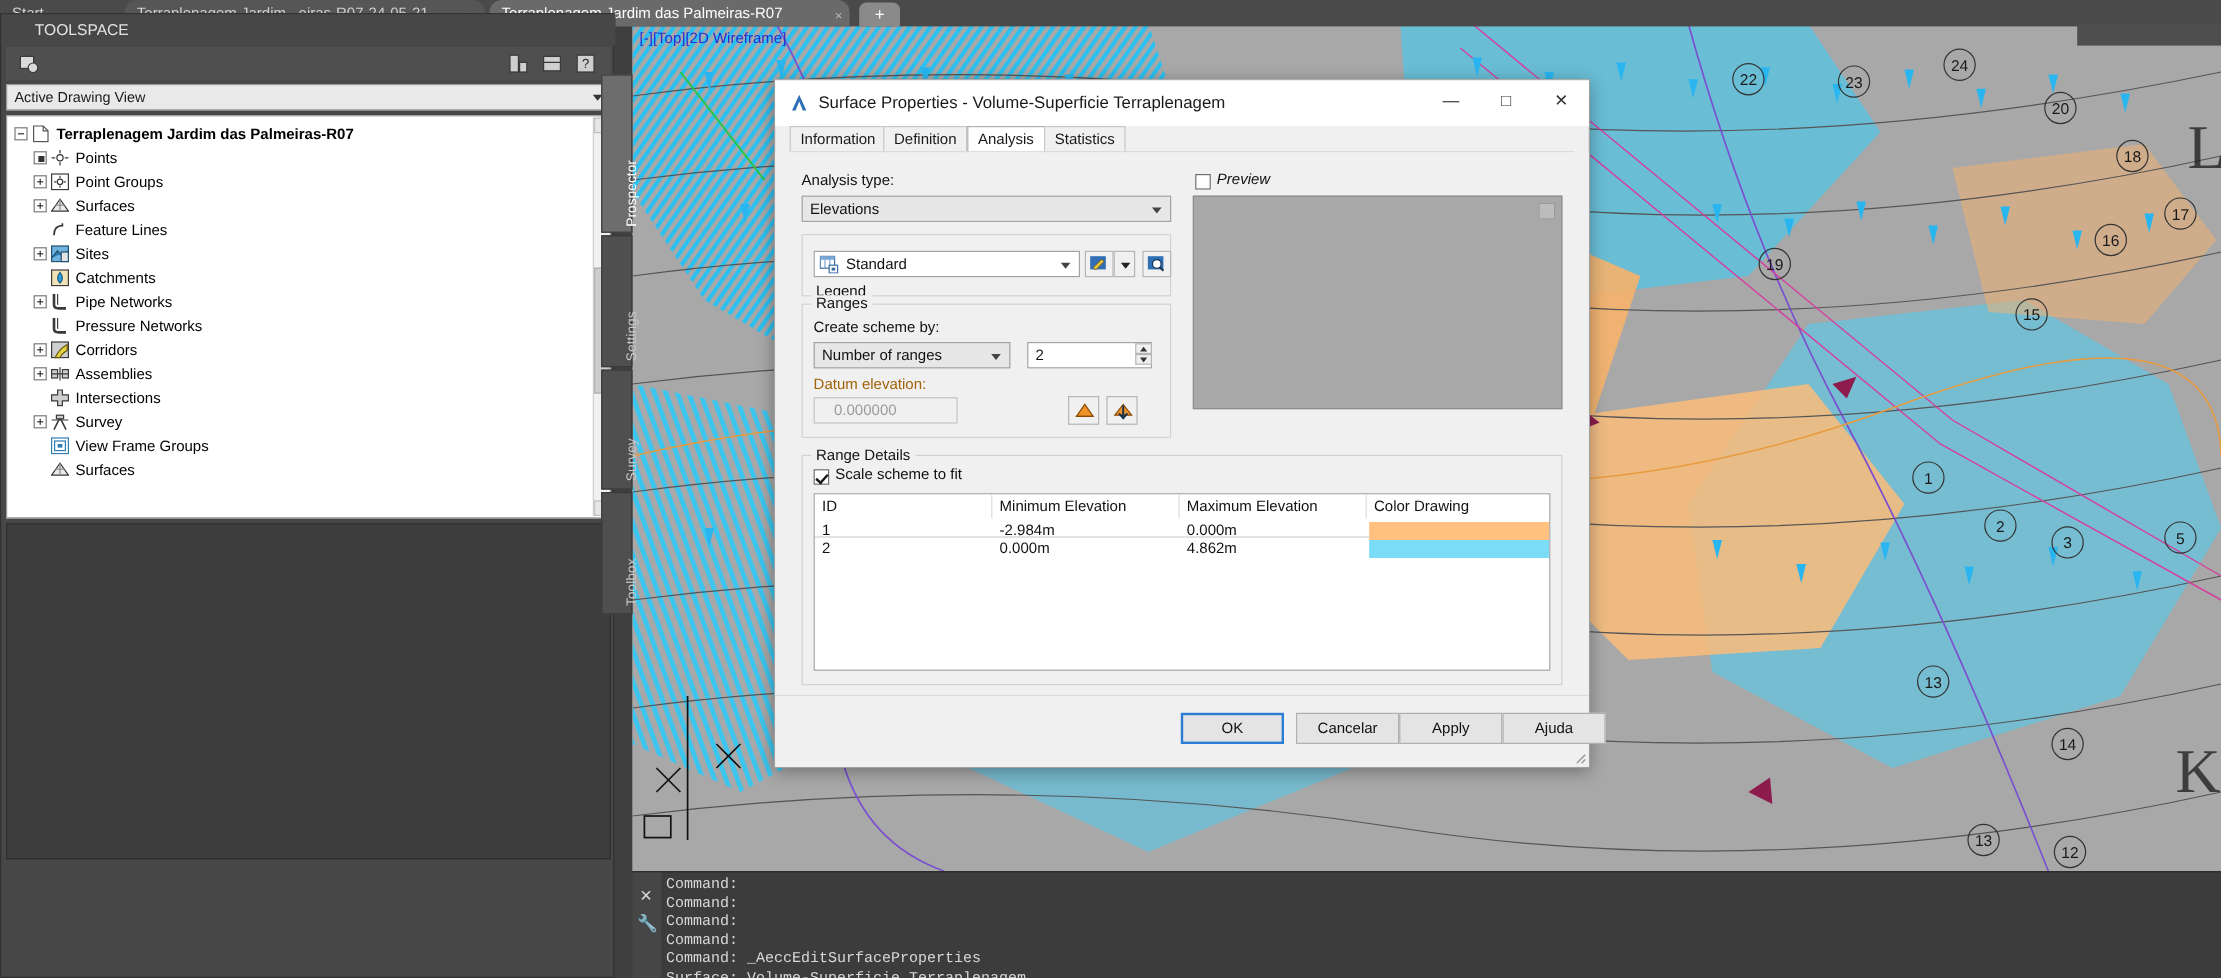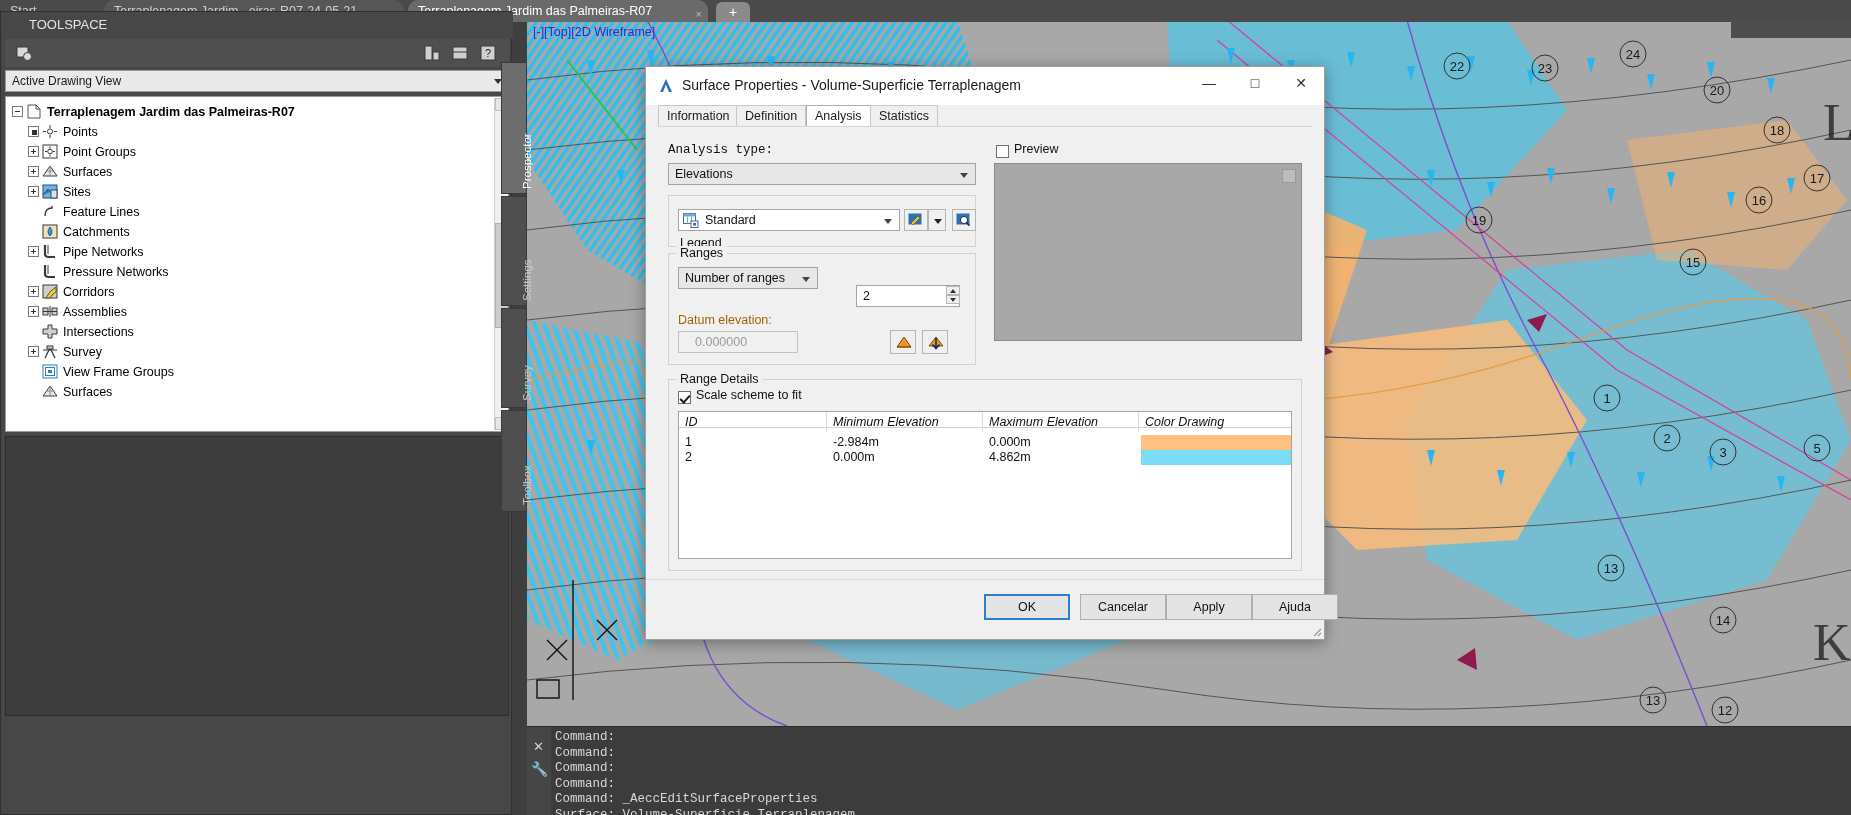--- a/index.html
+++ b/index.html
@@ -263,22 +263,22 @@
     position: absolute; right: 1px; width: 14px; height: 9px;
     background: #f0f0f0; border: 1px solid #b6b6b6;
   }
 
   
   .rt {
     position: absolute; background: #ffffff; border: 1px solid #a4a4a4;
     overflow: hidden;
   }
   .rt-head {
-    position: absolute; left: 0; top: 0; right: 0; height: 16px;
-    background: #ffffff; border-bottom: 1px solid #d0d0d0; font-style: italic;
+    position: absolute; left: 0; top: 0; right: 0; height: 36px;
+    background: #ffffff; border-bottom: 1px solid #d0d0d0;
   }
   .rt-th {
     position: absolute; top: 0; height: 20px; line-height: 20px;
     font-size: 12.5px; color: #111; padding-left: 6px;
     border-right: 1px solid #dcdcdc; white-space: nowrap; overflow: hidden;
   }
   .rt-row { position: absolute; left: 0; right: 0; height: 15px; }
   .rt-td {
     position: absolute; top: 0; height: 15px; line-height: 15px;
     font-size: 12.5px; color: #111; padding-left: 6px; white-space: nowrap;
@@ -532,28 +532,28 @@
               </svg></span><span class="tw-label">Points</span></div>
           <div class="tree-row" style="padding-left: 16px;"><span class="tw-expander plus"></span><span class="tw-icon"><svg viewBox="0 0 16 15">
                 <rect x="1" y="1" width="14" height="13" fill="none" stroke="#3a3a3a"></rect>
                 <circle cx="8" cy="7.5" r="2.3" fill="none" stroke="#3a3a3a"></circle>
                 <path d="M8 2.5 v2 M8 10.5 v2 M3 7.5 h2 M11 7.5 h2" stroke="#3a3a3a"></path>
               </svg></span><span class="tw-label">Point Groups</span></div>
           <div class="tree-row" style="padding-left: 16px;"><span class="tw-expander plus"></span><span class="tw-icon"><svg viewBox="0 0 16 15">
                 <path d="M8 2 L15 12 L1 12 Z" fill="#e9e9e9" stroke="#3a3a3a"></path>
                 <path d="M8 2 L8 12 M4 7 L12 7" stroke="#8a8a8a"></path>
               </svg></span><span class="tw-label">Surfaces</span></div>
+          <div class="tree-row" style="padding-left: 16px;"><span class="tw-spacer"></span><span class="tw-icon"><svg viewBox="0 0 16 15">
+                <path d="M3 12 Q3 4 10 4 L10 2" fill="none" stroke="#3a3a3a" stroke-width="1.4"></path>
+              </svg></span><span class="tw-label">Feature Lines</span></div>
           <div class="tree-row" style="padding-left: 16px;"><span class="tw-expander plus"></span><span class="tw-icon"><svg viewBox="0 0 16 15">
                 <rect x="1" y="1" width="14" height="13" fill="#6fb3e0" stroke="#24506f"></rect>
                 <path d="M1 11 L6 5 L10 10 L15 5" fill="#2f7fb5" stroke="#24506f"></path>
                 <rect x="9" y="6" width="6" height="8" fill="#e2e2e2" stroke="#24506f"></rect>
               </svg></span><span class="tw-label">Sites</span></div>
-          <div class="tree-row" style="padding-left: 16px;"><span class="tw-spacer"></span><span class="tw-icon"><svg viewBox="0 0 16 15">
-                <path d="M3 12 Q3 4 10 4 L10 2" fill="none" stroke="#3a3a3a" stroke-width="1.4"></path>
-              </svg></span><span class="tw-label">Feature Lines</span></div>
           <div class="tree-row" style="padding-left: 16px;"><span class="tw-spacer"></span><span class="tw-icon"><svg viewBox="0 0 16 15">
                 <rect x="1" y="1" width="14" height="13" fill="#f2e2b8" stroke="#3a3a3a"></rect>
                 <path d="M8 3 Q12 8 8 12 Q4 8 8 3 Z" fill="#2f9fe0" stroke="#1d5f85"></path>
               </svg></span><span class="tw-label">Catchments</span></div>
           <div class="tree-row" style="padding-left: 16px;"><span class="tw-expander plus"></span><span class="tw-icon"><svg viewBox="0 0 16 15">
                 <path d="M3 1 v9 q0 3 4 3 h6" fill="none" stroke="#3a3a3a" stroke-width="2.2"></path>
                 <path d="M6 1 v9" stroke="#3a3a3a" stroke-width="1"></path>
               </svg></span><span class="tw-label">Pipe Networks</span></div>
           <div class="tree-row" style="padding-left: 16px;"><span class="tw-spacer"></span><span class="tw-icon"><svg viewBox="0 0 16 15">
                 <path d="M3 1 v9 q0 3 4 3 h6" fill="none" stroke="#3a3a3a" stroke-width="2.2"></path>
@@ -624,28 +624,28 @@
     <div class="dlg-tabs">
       <div class="dtab" style="left:0;">Information</div>
       <div class="dtab" style="left:78px;">Definition</div>
       <div class="dtab active" style="left:148px;">Analysis</div>
       <div class="dtab" style="left:212px;">Statistics</div>
     </div>
     <div class="dlg-tabline"></div>
 
     <div class="dlg-body">
 
-      <div class="lbl" style="left:22px;top:16px;font-family:Liberation Mono, monospace;">Analysis type:</div>
+      <div class="lbl" style="left:22px;top:16px;">Analysis type:</div>
       <div class="combo gray" style="left:22px;top:36px;width:308px;height:22px;">
         <span>Elevations</span>
         <span class="ar"></span>
       </div>
 
       <div class="chk" style="left:350px;top:18px;"></div>
-      <div class="lbl" style="left:368px;top:15px;">Preview</div>
+      <div class="lbl" style="left:368px;top:15px;font-style:italic;">Preview</div>
       <div class="preview-pane" style="left:348px;top:36px;width:308px;height:178px;">
         <div class="preview-handle"></div>
       </div>
 
       <div class="groupbox" style="left:22px;top:68px;width:308px;height:52px;"></div>
       <div class="grouplabel" style="left:30px;top:61px;margin-top:48px;">Legend</div>
       <div class="combo" style="left:32px;top:82px;width:222px;height:22px;padding-left:26px;">
         <svg style="position:absolute;left:4px;top:3px;width:16px;height:15px;" viewBox="0 0 16 15">
           <rect x="0.5" y="0.5" width="12" height="10" fill="#fff" stroke="#3a6ea5"></rect>
           <rect x="0.5" y="0.5" width="12" height="3" fill="#7aa7d4"></rect>
@@ -670,21 +670,21 @@
         <svg style="position:absolute;left:3px;top:3px;width:16px;height:15px;" viewBox="0 0 16 15">
           <rect x="0.5" y="0.5" width="13" height="11" fill="#2f6fb5"></rect>
           <circle cx="8" cy="7" r="3.6" fill="#fff" stroke="#16324f"></circle>
           <line x1="10.5" y1="9.6" x2="13.5" y2="12.6" stroke="#16324f" stroke-width="1.6"></line>
         </svg>
       </div>
 
       <div class="groupbox" style="left:22px;top:126px;width:308px;height:112px;"></div>
       <div class="grouplabel" style="left:30px;top:119px;">Ranges</div>
       <div class="lbl" style="left:32px;top:139px;">Create scheme by:</div>
-      <div class="combo gray" style="left:32px;top:140px;width:140px;height:22px;">
+      <div class="combo gray" style="left:32px;top:158px;width:164px;height:22px;">
         <span>Number of ranges</span>
         <span class="ar"></span>
       </div>
       <div class="txtbox" style="left:210px;top:158px;width:104px;height:22px;">
         <span>2</span>
       </div>
       <div class="spin-up" style="left:300px;top:159px;">
         <span style="position:absolute;left:3px;top:2px;border-left:3.5px solid transparent;border-right:3.5px solid transparent;border-bottom:4px solid #333;"></span>
       </div>
       <div class="spin-dn" style="left:300px;top:168px;">

